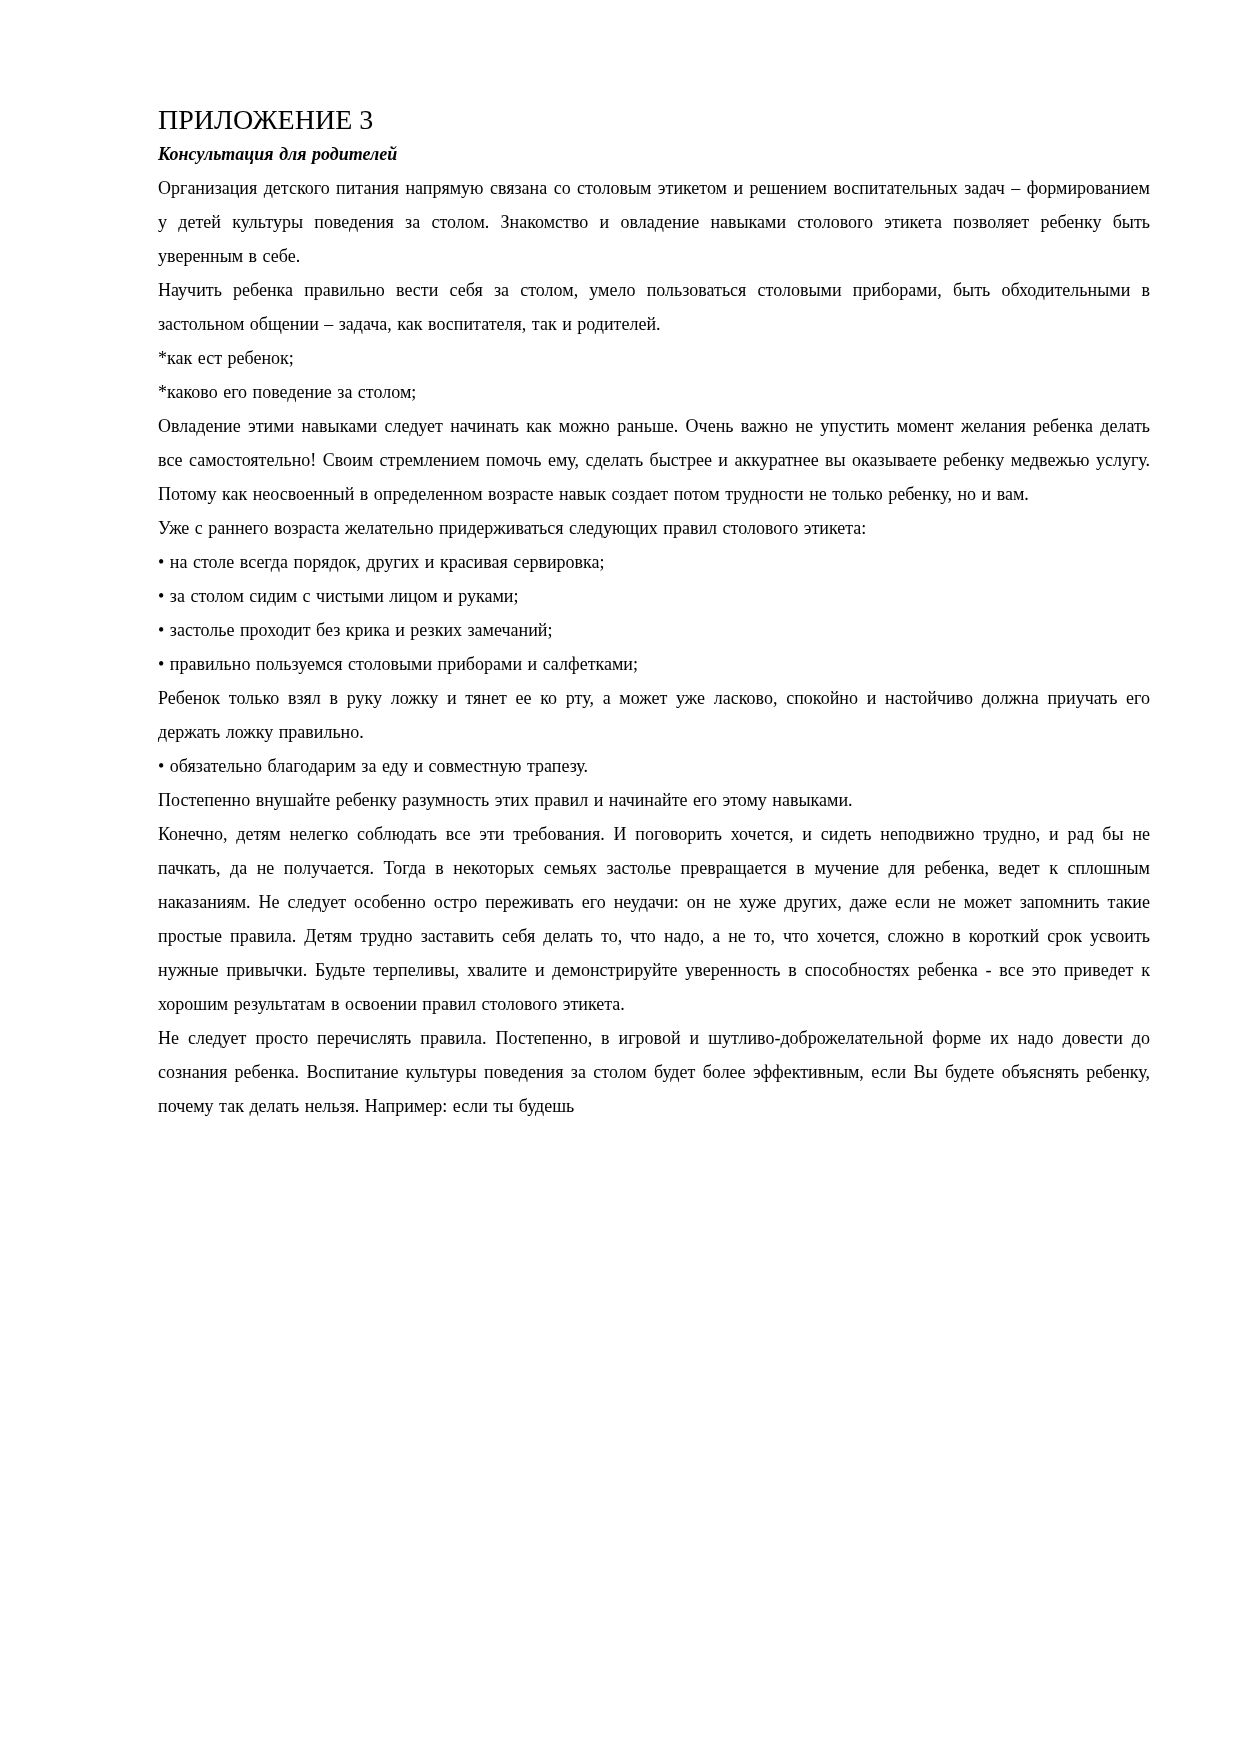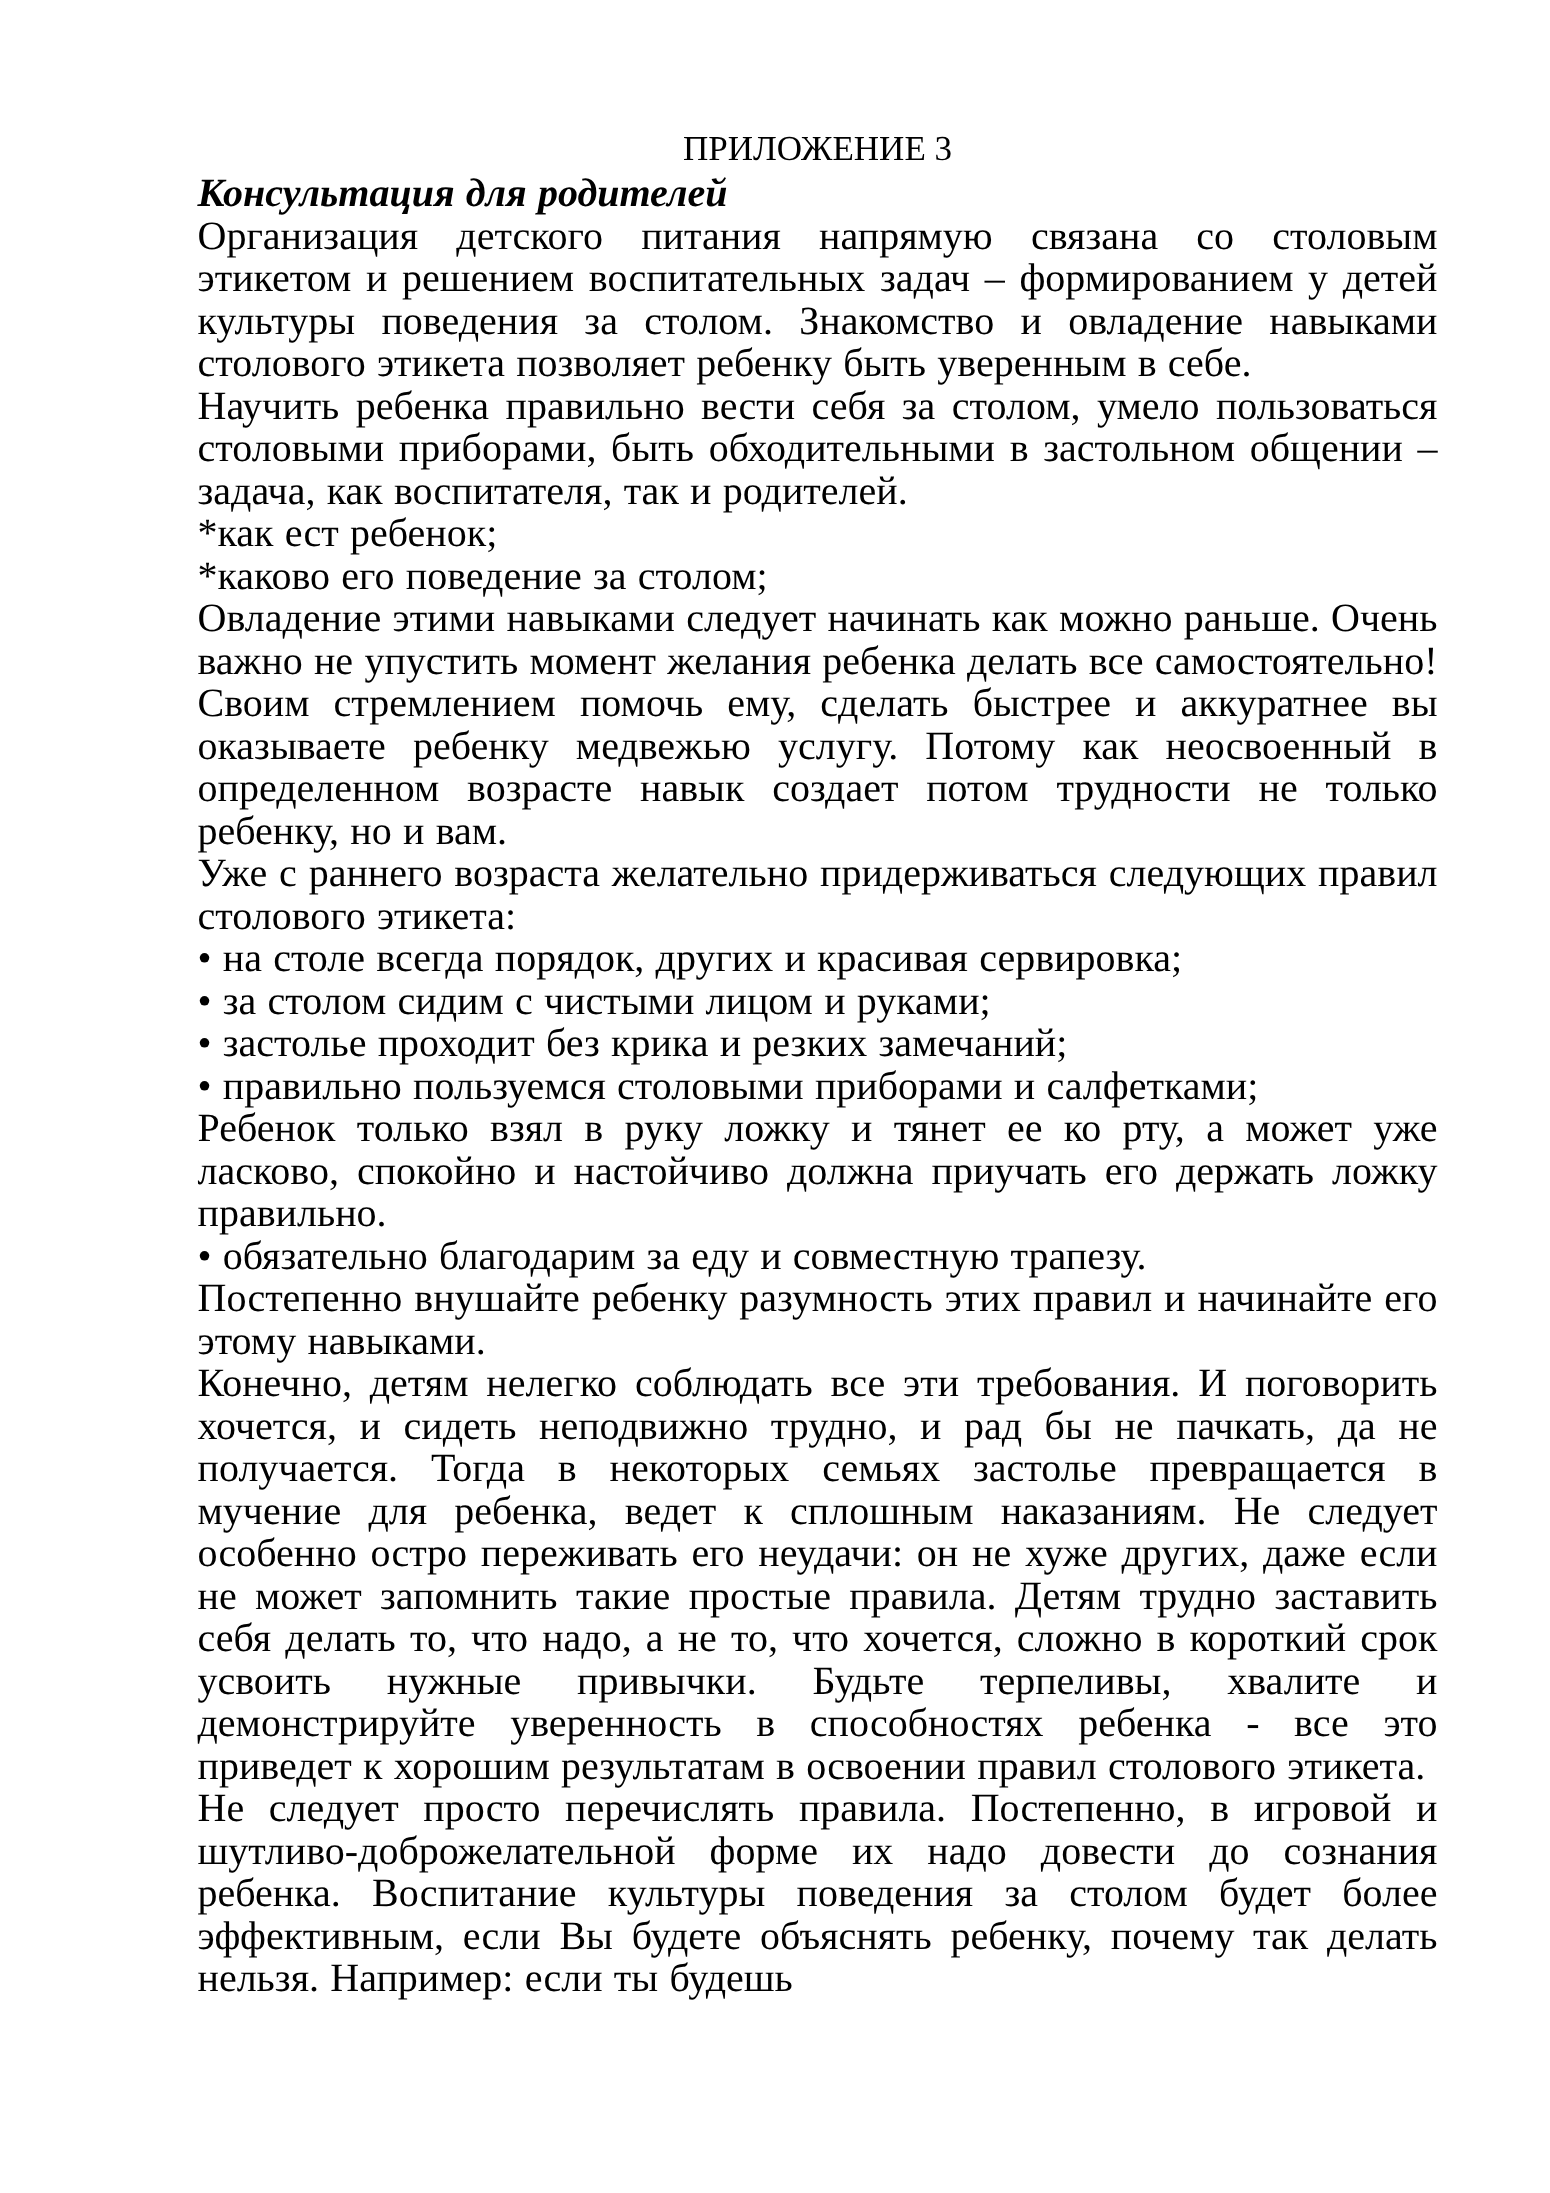--- a/index.html
+++ b/index.html
@@ -16,27 +16,27 @@
   }
   .page {
     position: absolute;
     left: 158px;
     top: 103px;
     width: 992px;
   }
   .line, .para {
     margin: 0;
     padding: 0;
-    font-size: 32px;
+    font-size: 18px;
     line-height: 34px;
     text-align: justify;
     word-spacing: 1px;
   }
   .appendix {
-    text-align: center;
+    text-align: left;
     font-size: 28px;
     line-height: 34px;
     margin: 0;
   }
   .doc-title {
     font-weight: bold;
     font-style: italic;
     text-align: left;
   }
 </style>

